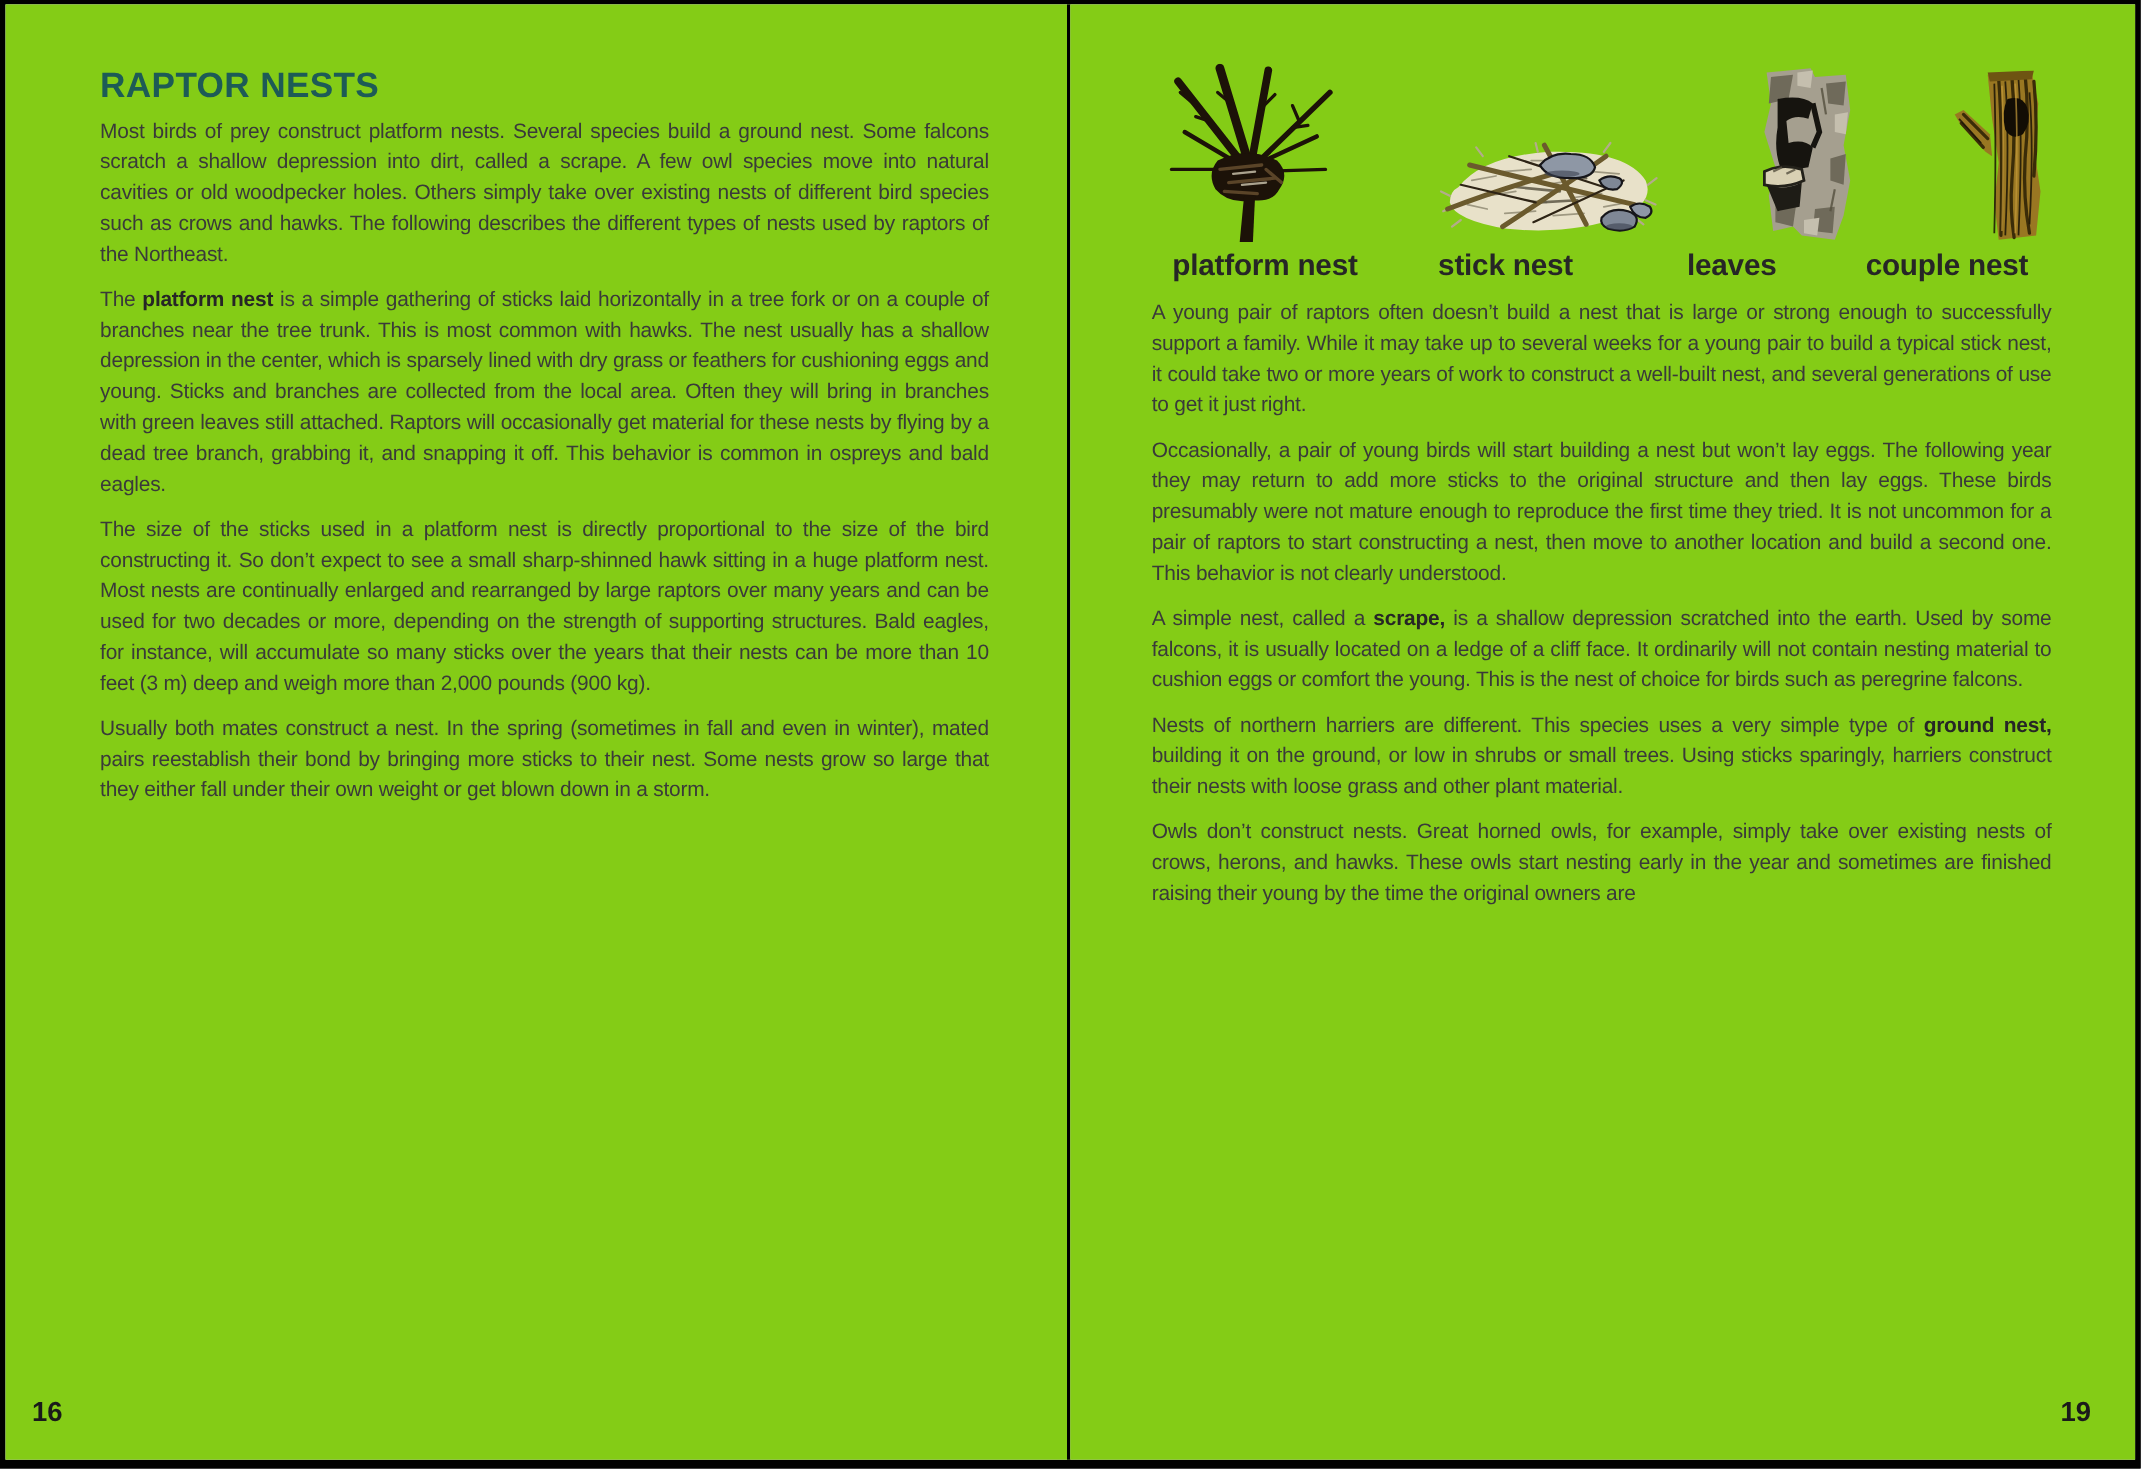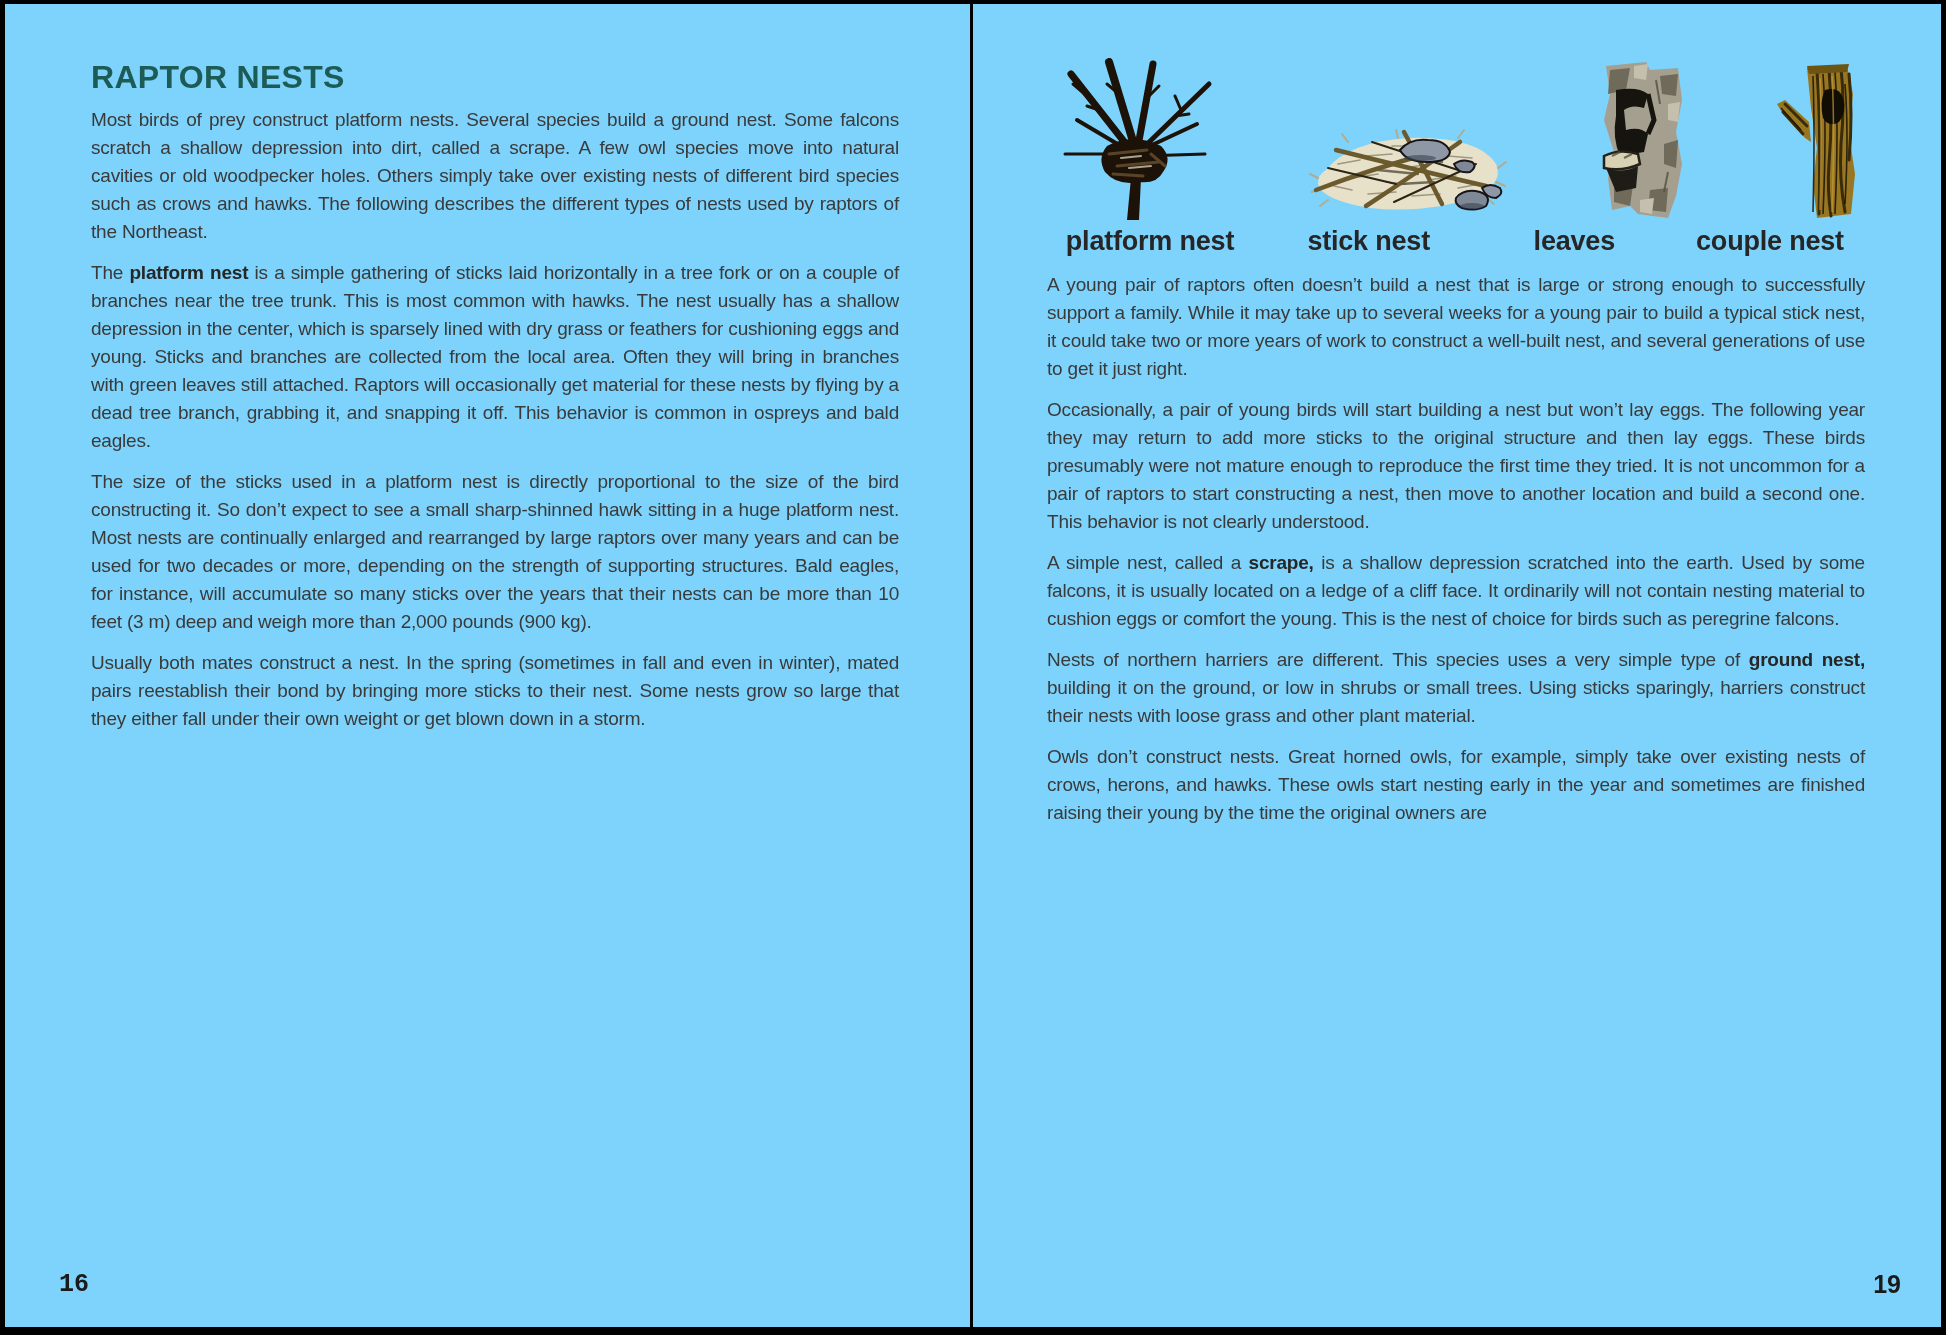--- a/index.html
+++ b/index.html
@@ -9,21 +9,21 @@
     box-sizing:border-box;
     background:#000;
     font-family:"Liberation Sans","DejaVu Sans",sans-serif;
   }
   .pages{
     position:absolute;
     top:4px;left:5px;right:5px;bottom:8px;
     display:flex;
     background:#fff;
   }
-  .page{position:relative;box-sizing:border-box;background:#7dd3fc;overflow:hidden;}
+  .page{position:relative;box-sizing:border-box;background:#84cc16;overflow:hidden;}
   .page-left{width:968px;border-right:3px solid #000;}
   .page-right{flex:1;}
 
   .page-left .content{
     position:absolute;top:55px;left:86px;width:808px;
   }
   .page-right .content{
     position:absolute;top:48px;left:74px;width:818px;
   }
 
@@ -66,21 +66,21 @@
   .fl-0{width:206px;}
   .fl-1{width:210px;}
   .fl-2{width:180px;}
   .fl-3{width:190px;}
 
   .page-number{
     position:absolute;
     bottom:28px;
     font-size:25px;font-weight:bold;color:#1a1a1a;
   }
-  .pn-left{left:54px;font-family:Liberation Mono, monospace;}
+  .pn-left{left:24px;}
   .pn-right{right:40px;}
 </style>
 </head>
 <body>
 
 <div class="spread">
   <div class="pages">
 
     <div class="page page-left">
       <div class="content">

